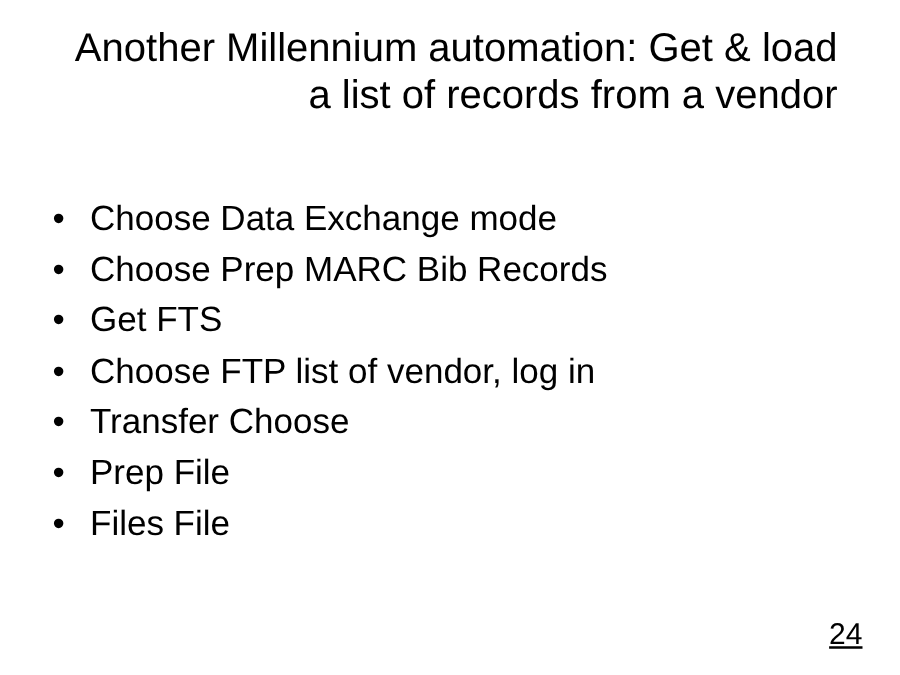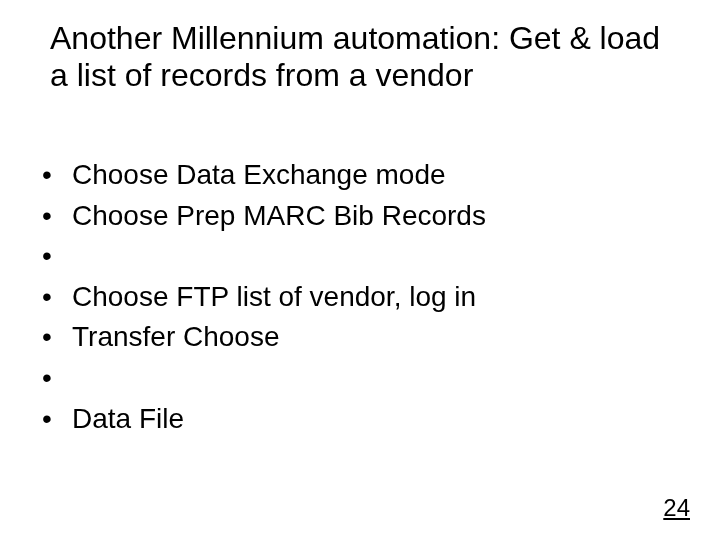--- a/index.html
+++ b/index.html
@@ -15,21 +15,21 @@
     position: relative;
     width: 720px;
     height: 540px;
     box-sizing: border-box;
   }
   .title {
     position: absolute;
     top: 20px;
     left: 50px;
     right: 50px;
-    text-align: left;
+    text-align: right;
     font-size: 32px;
     line-height: 1.15;
     font-weight: normal;
   }
   .bullets {
     position: absolute;
     top: 155px;
     left: 40px;
     right: 60px;
   }
@@ -64,33 +64,35 @@
     <div class="bullet-row">
       <span class="dot">•</span>
       <span>Choose Data Exchange mode</span>
     </div>
     <div class="bullet-row">
       <span class="dot">•</span>
       <span>Choose Prep MARC Bib Records</span>
     </div>
     <div class="bullet-row">
       <span class="dot">•</span>
+      <span>Get FTS</span>
     </div>
     <div class="bullet-row">
       <span class="dot">•</span>
       <span>Choose FTP list of vendor, log in</span>
     </div>
     <div class="bullet-row">
       <span class="dot">•</span>
       <span>Transfer Choose</span>
     </div>
     <div class="bullet-row">
       <span class="dot">•</span>
+      <span>Prep File</span>
     </div>
     <div class="bullet-row">
       <span class="dot">•</span>
-      <span>Data File</span>
+      <span>Files File</span>
     </div>
   </div>
 
   <div class="page-number">24</div>
 
 </div>
 
 </body></html>

